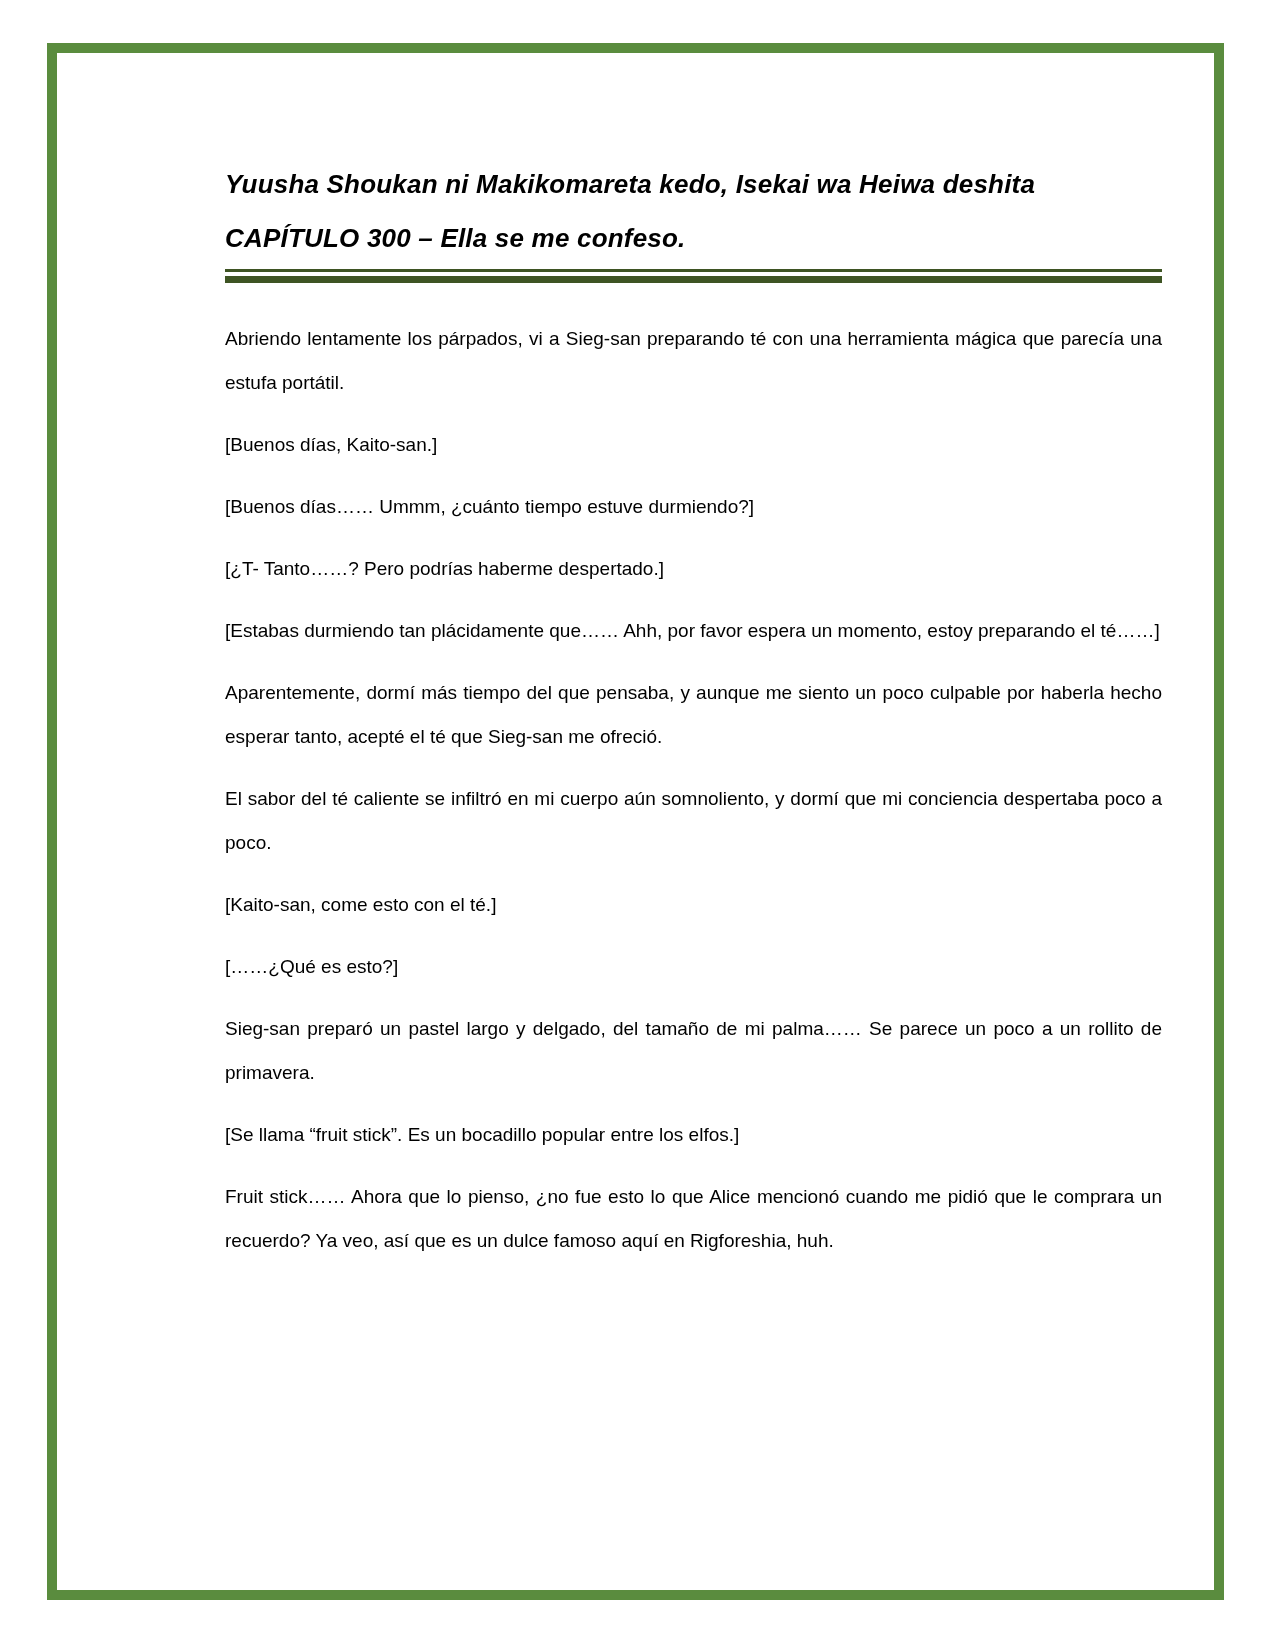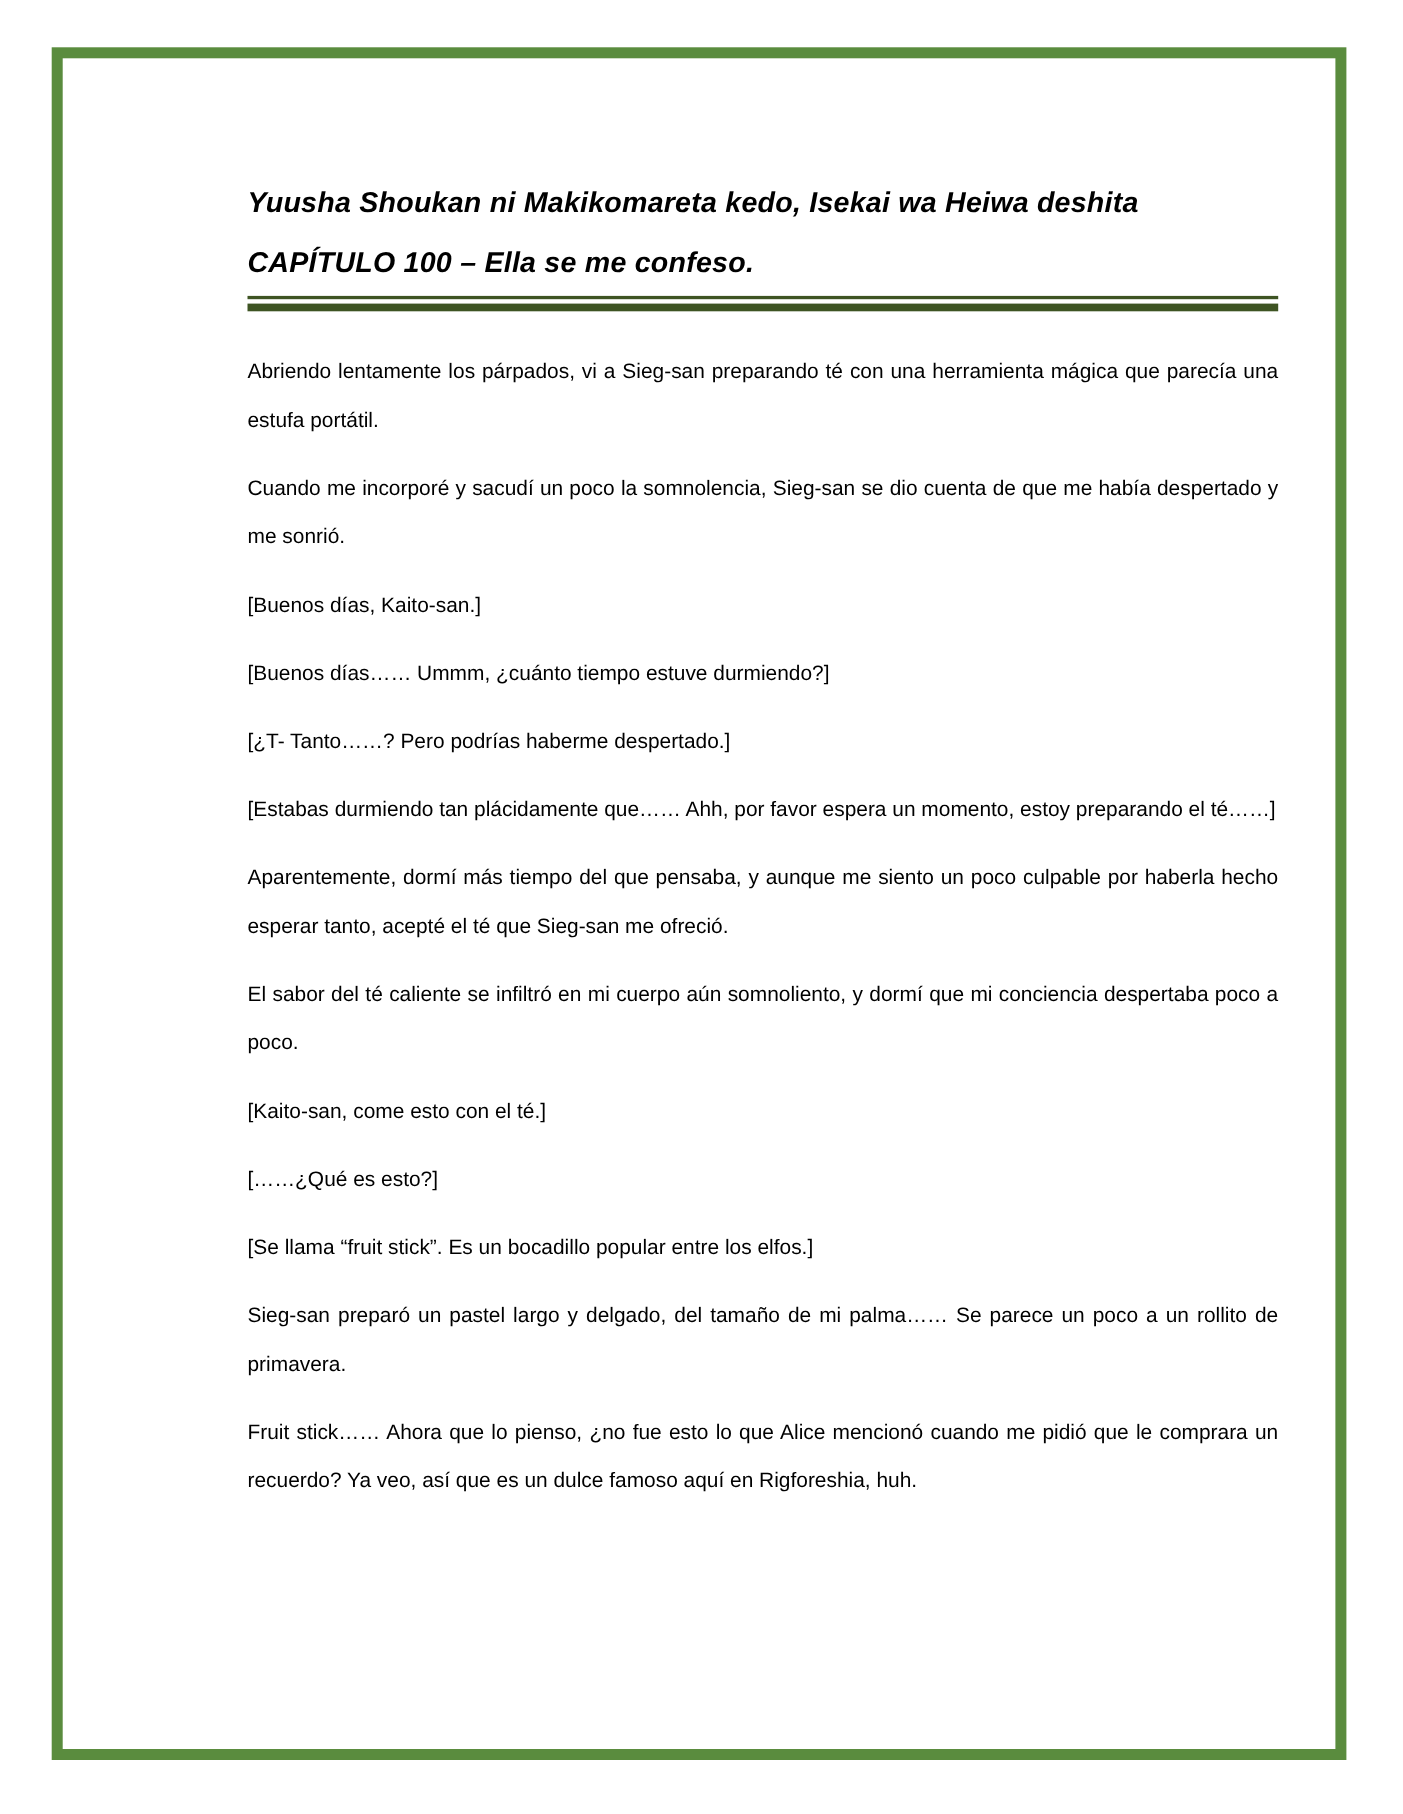--- a/index.html
+++ b/index.html
@@ -60,34 +60,33 @@
   }
 </style>
 </head>
 <body>
 
 <div class="page-frame">
   <div class="content">
 
     <div class="doc-title-block">
       <div class="doc-title-line">Yuusha Shoukan ni Makikomareta kedo, Isekai wa Heiwa deshita</div>
-      <div class="doc-title-line">CAPÍTULO 100 – Ella se me confeso.</div>
+      <div class="doc-title-line">CAPÍTULO 300 – Ella se me confeso.</div>
       <div class="heading-rule"></div>
     </div>
 
     <div class="doc-body">
       <p>Abriendo lentamente los párpados, vi a Sieg-san preparando té con una herramienta mágica que parecía una estufa portátil.</p>
-      <p>Cuando me incorporé y sacudí un poco la somnolencia, Sieg-san se dio cuenta de que me había despertado y me sonrió.</p>
       <p>[Buenos días, Kaito-san.]</p>
       <p>[Buenos días…… Ummm, ¿cuánto tiempo estuve durmiendo?]</p>
       <p>[¿T- Tanto……? Pero podrías haberme despertado.]</p>
       <p>[Estabas durmiendo tan plácidamente que…… Ahh, por favor espera un momento, estoy preparando el té……]</p>
       <p>Aparentemente, dormí más tiempo del que pensaba, y aunque me siento un poco culpable por haberla hecho esperar tanto, acepté el té que Sieg-san me ofreció.</p>
       <p>El sabor del té caliente se infiltró en mi cuerpo aún somnoliento, y dormí que mi conciencia despertaba poco a poco.</p>
       <p>[Kaito-san, come esto con el té.]</p>
       <p>[……¿Qué es esto?]</p>
+      <p>Sieg-san preparó un pastel largo y delgado, del tamaño de mi palma…… Se parece un poco a un rollito de primavera.</p>
       <p>[Se llama “fruit stick”. Es un bocadillo popular entre los elfos.]</p>
-      <p>Sieg-san preparó un pastel largo y delgado, del tamaño de mi palma…… Se parece un poco a un rollito de primavera.</p>
       <p>Fruit stick…… Ahora que lo pienso, ¿no fue esto lo que Alice mencionó cuando me pidió que le comprara un recuerdo? Ya veo, así que es un dulce famoso aquí en Rigforeshia, huh.</p>
     </div>
 
   </div>
 </div>
 
 </body></html>

